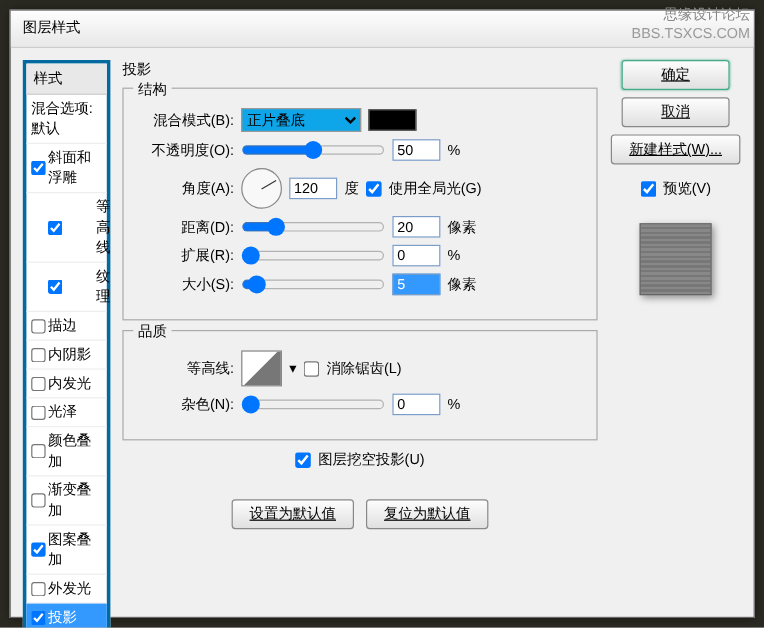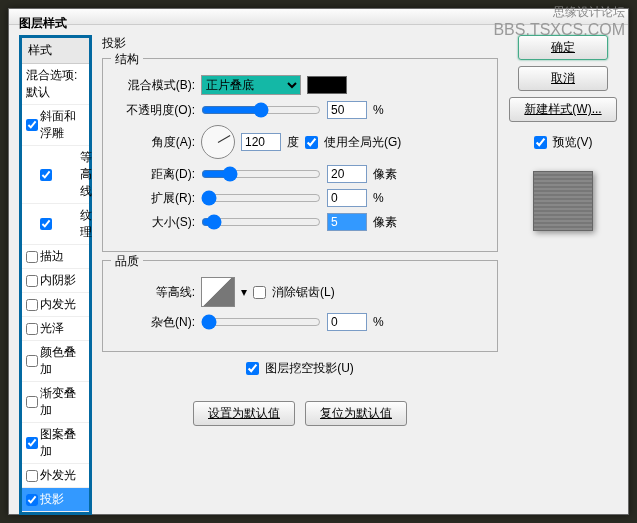--- a/index.html
+++ b/index.html
@@ -1,46 +1,46 @@
 <!DOCTYPE html>
 <html><head>
 <meta charset="utf-8">
 <style>
 * { box-sizing: border-box; margin: 0; padding: 0; font-family: "Microsoft YaHei", SimSun, sans-serif; font-size: 12px; }
 body { background: #2a2a22; padding: 8px; }
 .window { background: #f0f0f0; border: 1px solid #666; width: 621px; height: 507px; box-shadow: 0 0 8px rgba(0,0,0,0.5); }
-.titlebar { background: linear-gradient(#fdfdfd, #e8e8e8); height: 16px; padding: 6px 10px; border-bottom: 1px solid #ccc; font-weight: bold; }
+.titlebar { background: linear-gradient(#fdfdfd, #e8e8e8); height: 31px; padding: 6px 10px; border-bottom: 1px solid #ccc; }
 .content { display: flex; padding: 10px; gap: 10px; }
 .sidebar { width: 73px; border: 3px solid #0369a1; background: #fff; }
 .sidebar-header { background: #e8e8e8; padding: 4px 6px; border-bottom: 1px solid #ccc; }
 .sidebar-item { padding: 3px 4px; border-bottom: 1px solid #eee; display: flex; align-items: center; gap: 2px; cursor: pointer; }
 .sidebar-item.selected { background: #3399ff; color: #fff; }
 .sidebar-item.indent { padding-left: 18px; gap: 28px; }
 .sidebar-item input[type="checkbox"] { width: 12px; height: 12px; }
 .main { flex: 1; }
 .fieldset { border: 1px solid #aaa; padding: 10px 12px 14px; margin-bottom: 8px; position: relative; }
 .fieldset-title { position: absolute; top: -8px; left: 8px; background: #f0f0f0; padding: 0 4px; }
 .section-title { margin-bottom: 6px; }
 .row { display: flex; align-items: center; margin: 6px 0; gap: 6px; }
 .label { width: 80px; text-align: right; }
-select { width: 100px; height: 20px; border: 1px solid #999; background: #14b8a6; }
+select { width: 100px; height: 20px; border: 1px solid #999; background: #0ea5e9; }
 .color-swatch { width: 40px; height: 18px; background: #000; border: 1px solid #666; }
 input[type="range"] { width: 120px; }
 input[type="text"].num { width: 40px; height: 18px; border: 1px solid #7a9cc6; padding: 1px 3px; text-align: left; background: #fff; }
 input[type="text"].selnum { background: #3399ff; color: #fff; }
 .angle-dial { width: 34px; height: 34px; border: 1px solid #888; border-radius: 50%; background: #f8f8f8; position: relative; }
 .angle-dial::after { content: ""; position: absolute; width: 14px; height: 1px; background: #333; top: 50%; left: 50%; transform-origin: left; transform: rotate(-30deg); }
 .contour-box { width: 34px; height: 30px; border: 1px solid #888; background: linear-gradient(135deg, #fff 0%, #fff 48%, #777 50%, #777 100%); }
 .btn { background: linear-gradient(#fdfdfd, #e0e0e0); border: 1px solid #888; border-radius: 3px; padding: 3px 14px; cursor: pointer; min-width: 90px; text-align: center; text-decoration: underline; }
 .btn.primary { border: 1px solid #4a8; box-shadow: 0 0 2px #4a8; }
 .right-panel { width: 110px; display: flex; flex-direction: column; gap: 6px; align-items: center; }
 .preview-box { width: 60px; height: 60px; background: #999; border: 1px solid #666; box-shadow: 2px 2px 6px rgba(0,0,0,0.4); background-image: repeating-linear-gradient(0deg, #888, #888 2px, #777 2px, #777 4px); margin-top: 8px; }
 .bottom-btns { display: flex; justify-content: center; gap: 10px; margin-top: 24px; }
 .watermark { position: absolute; top: 4px; right: 12px; color: #888; font-size: 11px; text-align: right; }
-.wm2 { font-size: 16px; color: #999; }
+.wm2 { font-size: 12px; color: #999; }
 </style>
 </head>
 <body>
 
 <div class="watermark">
   <div>思缘设计论坛</div>
   <div class="wm2">BBS.TSXCS.COM</div>
 </div>
 
 <div class="window">

